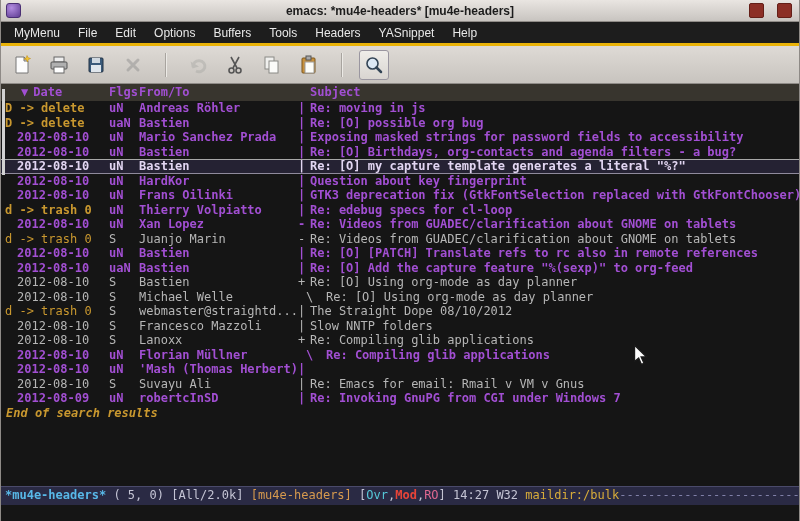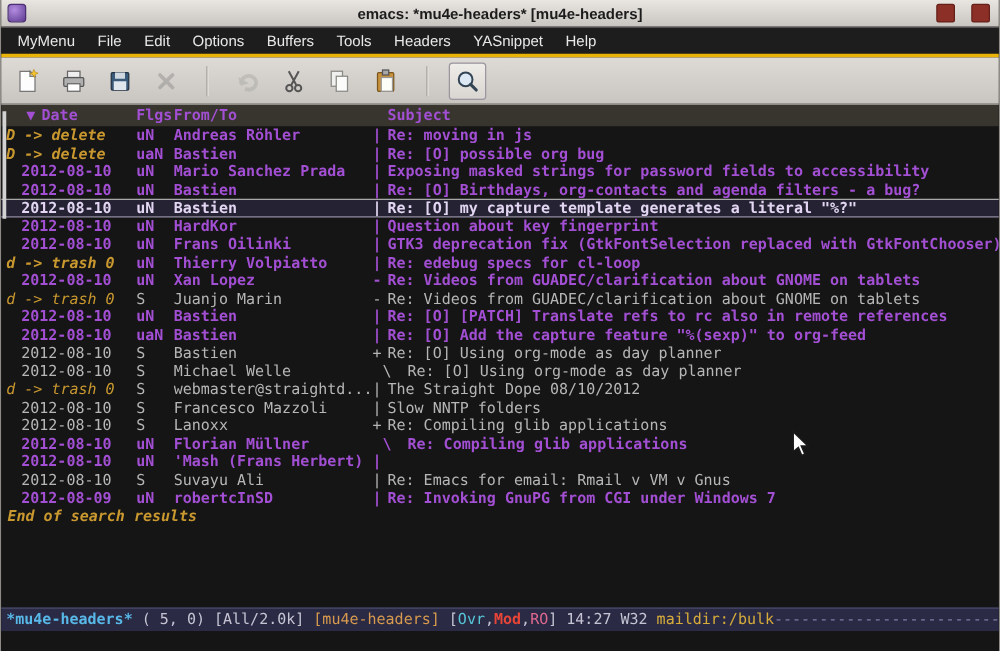--- a/index.html
+++ b/index.html
@@ -43,21 +43,21 @@
   .header-line .c-left { width:88px; padding-left:16px; }
   .header-line .hdr-label { margin-left:5px; }
   .c-flags { width:30px; flex:none; }
   .c-from { width:159px; flex:none; }
   .c-sep { width:12px; flex:none; }
   .c-sep.indent { width:20px; padding-left:8px; }
   .c-subject { flex:1; }
 
   .face-unread .cell { color:var(--c-unread,#a24fd3); font-weight:bold; }
   .face-read .cell { color:var(--c-read,#b6b6b6); }
-  .row .cell.mark-cell { color:var(--c-marked,#c9982f); font-style:italic; }
+  .row .cell.mark-cell { color:var(--c-marked,#c9982f); }
   .row.current { background:#252233; box-sizing:border-box; border-top:1px solid #a8a8a8; border-bottom:1px solid #8f8a9c; line-height:12.5px; }
   .row.current .cell { color:#e2d6f2; }
 
   .end-line { height:14.5px; line-height:14.5px; flex:none; padding-left:5px;
     color:var(--c-marked,#c9982f); font-style:italic; font-weight:bold; white-space:pre; }
   .filler { flex:1; }
 
   
   .mode-line { height:19px; line-height:17px; flex:none; box-sizing:border-box; border-top:1px solid #4a4a6a;
     background:var(--c-mode-line-bg,#2a2a44); padding-left:4px; white-space:pre; overflow:hidden; }
@@ -206,21 +206,21 @@
         <div class="row face-unread"><span class="cell c-left date">2012-08-10</span><span class="cell c-flags">uN</span><span class="cell c-from">Xan Lopez</span><span class="cell c-sep">-</span><span class="cell c-subject">Re: Videos from GUADEC/clarification about GNOME on tablets</span></div>
         <div class="row face-read"><span class="cell c-left mark-cell">d -&gt; trash 0</span><span class="cell c-flags">S</span><span class="cell c-from">Juanjo Marin</span><span class="cell c-sep">-</span><span class="cell c-subject">Re: Videos from GUADEC/clarification about GNOME on tablets</span></div>
         <div class="row face-unread"><span class="cell c-left date">2012-08-10</span><span class="cell c-flags">uN</span><span class="cell c-from">Bastien</span><span class="cell c-sep">|</span><span class="cell c-subject">Re: [O] [PATCH] Translate refs to rc also in remote references</span></div>
         <div class="row face-unread"><span class="cell c-left date">2012-08-10</span><span class="cell c-flags">uaN</span><span class="cell c-from">Bastien</span><span class="cell c-sep">|</span><span class="cell c-subject">Re: [O] Add the capture feature "%(sexp)" to org-feed</span></div>
         <div class="row face-read"><span class="cell c-left date">2012-08-10</span><span class="cell c-flags">S</span><span class="cell c-from">Bastien</span><span class="cell c-sep">+</span><span class="cell c-subject">Re: [O] Using org-mode as day planner</span></div>
         <div class="row face-read"><span class="cell c-left date">2012-08-10</span><span class="cell c-flags">S</span><span class="cell c-from">Michael Welle</span><span class="cell c-sep indent">\</span><span class="cell c-subject">Re: [O] Using org-mode as day planner</span></div>
         <div class="row face-read"><span class="cell c-left mark-cell">d -&gt; trash 0</span><span class="cell c-flags">S</span><span class="cell c-from">webmaster@straightd...</span><span class="cell c-sep">|</span><span class="cell c-subject">The Straight Dope 08/10/2012</span></div>
         <div class="row face-read"><span class="cell c-left date">2012-08-10</span><span class="cell c-flags">S</span><span class="cell c-from">Francesco Mazzoli</span><span class="cell c-sep">|</span><span class="cell c-subject">Slow NNTP folders</span></div>
         <div class="row face-read"><span class="cell c-left date">2012-08-10</span><span class="cell c-flags">S</span><span class="cell c-from">Lanoxx</span><span class="cell c-sep">+</span><span class="cell c-subject">Re: Compiling glib applications</span></div>
         <div class="row face-unread"><span class="cell c-left date">2012-08-10</span><span class="cell c-flags">uN</span><span class="cell c-from">Florian Müllner</span><span class="cell c-sep indent">\</span><span class="cell c-subject">Re: Compiling glib applications</span></div>
-        <div class="row face-unread"><span class="cell c-left date">2012-08-10</span><span class="cell c-flags">uN</span><span class="cell c-from">'Mash (Frans Herbert)</span><span class="cell c-sep">|</span></div>
+        <div class="row face-unread"><span class="cell c-left date">2012-08-10</span><span class="cell c-flags">uN</span><span class="cell c-from">'Mash (Thomas Herbert)</span><span class="cell c-sep">|</span></div>
         <div class="row face-read"><span class="cell c-left date">2012-08-10</span><span class="cell c-flags">S</span><span class="cell c-from">Suvayu Ali</span><span class="cell c-sep">|</span><span class="cell c-subject">Re: Emacs for email: Rmail v VM v Gnus</span></div>
         <div class="row face-unread"><span class="cell c-left date">2012-08-09</span><span class="cell c-flags">uN</span><span class="cell c-from">robertcInSD</span><span class="cell c-sep">|</span><span class="cell c-subject">Re: Invoking GnuPG from CGI under Windows 7</span></div>
       </div>
 
     <div class="end-line">End of search results</div>
 
     <div class="filler"></div>
 
     <div class="mode-line" id="modeline"><span class="ml-buffer">*mu4e-headers*</span><span class="ml-plain"> ( 5, 0) </span><span class="ml-plain">[All/2.0k]</span><span class="ml-plain"> </span><span class="ml-mode">[mu4e-headers]</span><span class="ml-plain"> [</span><span class="ml-ovr">Ovr</span><span class="ml-plain">,</span><span class="ml-mod">Mod</span><span class="ml-plain">,</span><span class="ml-ro">RO</span><span class="ml-plain">] </span><span class="ml-plain">14:27</span><span class="ml-plain"> W32 </span><span class="ml-maildir">maildir:/bulk</span><span class="ml-dashes">--------------------------</span></div>
 

